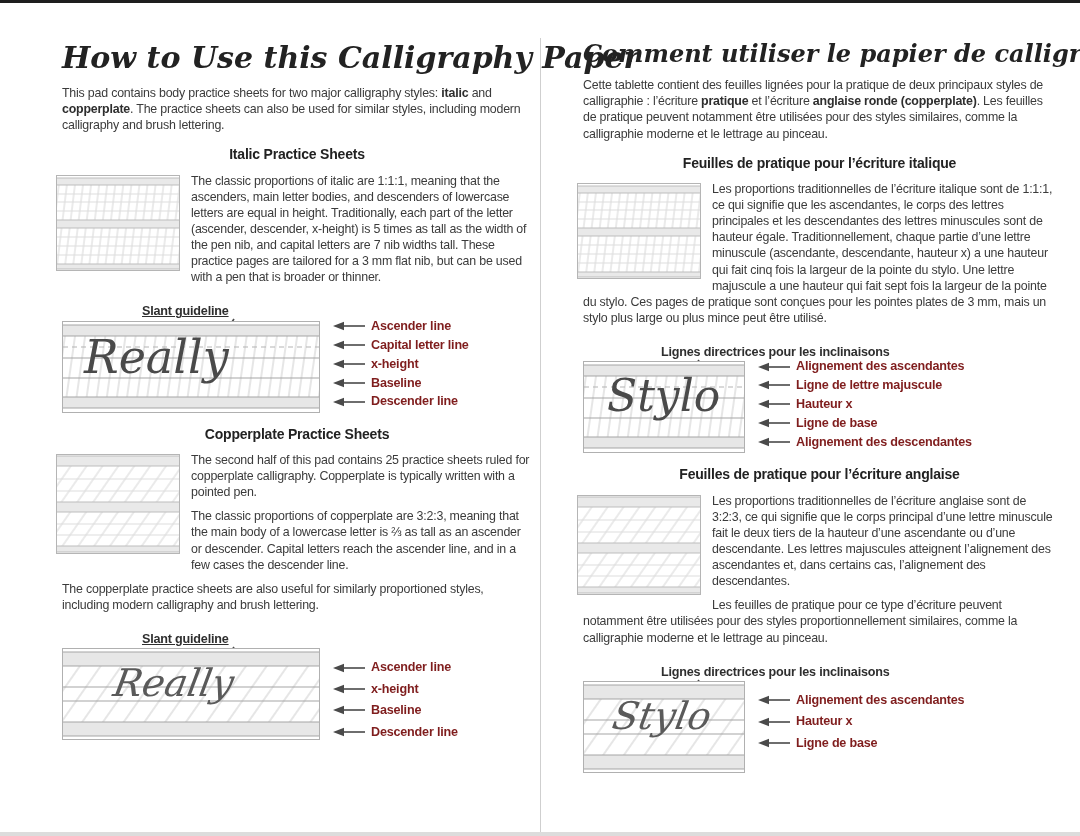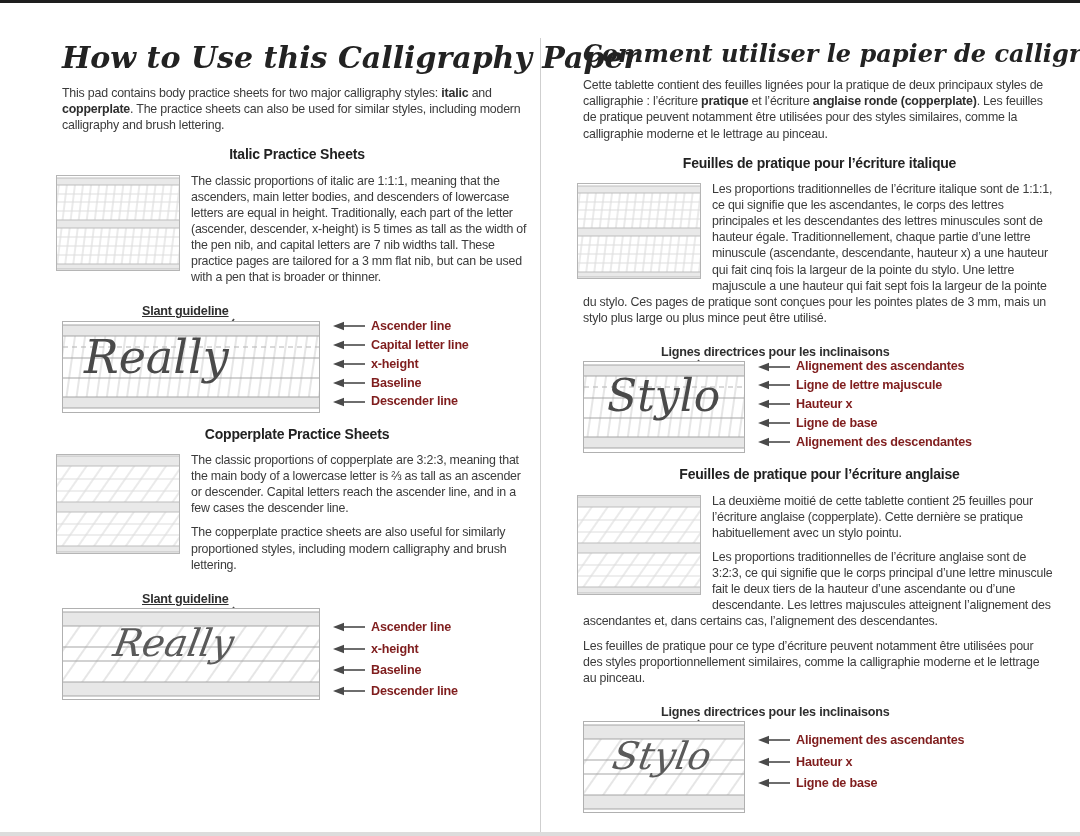--- a/index.html
+++ b/index.html
@@ -199,20 +199,21 @@
           <line x1="1" y1="92" x2="123" y2="92"></line>
             <line x1="1" y1="98" x2="123" y2="98"></line>
         </g>
         <g stroke="#dddddd" stroke-width="1">
           <line x1="1" y1="25" x2="123" y2="25"></line>
             <line x1="1" y1="37" x2="123" y2="37"></line>
           <line x1="1" y1="70" x2="123" y2="70"></line>
             <line x1="1" y1="81" x2="123" y2="81"></line>
         </g>
       </svg>
+      <p>The second half of this pad contains 25 practice sheets ruled for copperplate calligraphy. Copperplate is typically written with a pointed pen.</p>
       <p>The classic proportions of copperplate are 3:2:3, meaning that the main body of a lowercase letter is ⅔ as tall as an ascender or descender. Capital letters reach the ascender line, and in a few cases the descender line.</p>
       <p>The copperplate practice sheets are also useful for similarly proportioned styles, including modern calligraphy and brush lettering.</p>
     </div>
 
     <div class="diagram">
       <div class="pointer-label pl-en">Slant guideline</div>
       <svg class="pointer-arrow pa-en" width="34" height="32" viewBox="0 0 34 32">
         <line x1="28" y1="1" x2="15" y2="20" stroke="#4a4a4a" stroke-width="1.6"></line>
         <polygon points="10,28 18.3,23.2 12.9,18.8" fill="#4a4a4a"></polygon>
       </svg>
@@ -386,21 +387,20 @@
           <line x1="1" y1="92" x2="123" y2="92"></line>
             <line x1="1" y1="98" x2="123" y2="98"></line>
         </g>
         <g stroke="#dddddd" stroke-width="1">
           <line x1="1" y1="25" x2="123" y2="25"></line>
             <line x1="1" y1="37" x2="123" y2="37"></line>
           <line x1="1" y1="70" x2="123" y2="70"></line>
             <line x1="1" y1="81" x2="123" y2="81"></line>
         </g>
       </svg>
-      <p>La deuxième moitié de cette tablette contient 25 feuilles pour l’écriture anglaise (copperplate). Cette dernière se pratique habituellement avec un stylo pointu.</p>
       <p>Les proportions traditionnelles de l’écriture anglaise sont de 3:2:3, ce qui signifie que le corps principal d’une lettre minuscule fait le deux tiers de la hauteur d’une ascendante ou d’une descendante. Les lettres majuscules atteignent l’alignement des ascendantes et, dans certains cas, l’alignement des descendantes.</p>
       <p>Les feuilles de pratique pour ce type d’écriture peuvent notamment être utilisées pour des styles proportionnellement similaires, comme la calligraphie moderne et le lettrage au pinceau.</p>
     </div>
 
     <div class="diagram">
       <div class="pointer-label pl-fr">Lignes directrices pour les inclinaisons</div>
       <svg class="pointer-arrow pa-fr" width="34" height="32" viewBox="0 0 34 32">
         <line x1="28" y1="1" x2="15" y2="20" stroke="#4a4a4a" stroke-width="1.6"></line>
         <polygon points="10,28 18.3,23.2 12.9,18.8" fill="#4a4a4a"></polygon>
       </svg>

